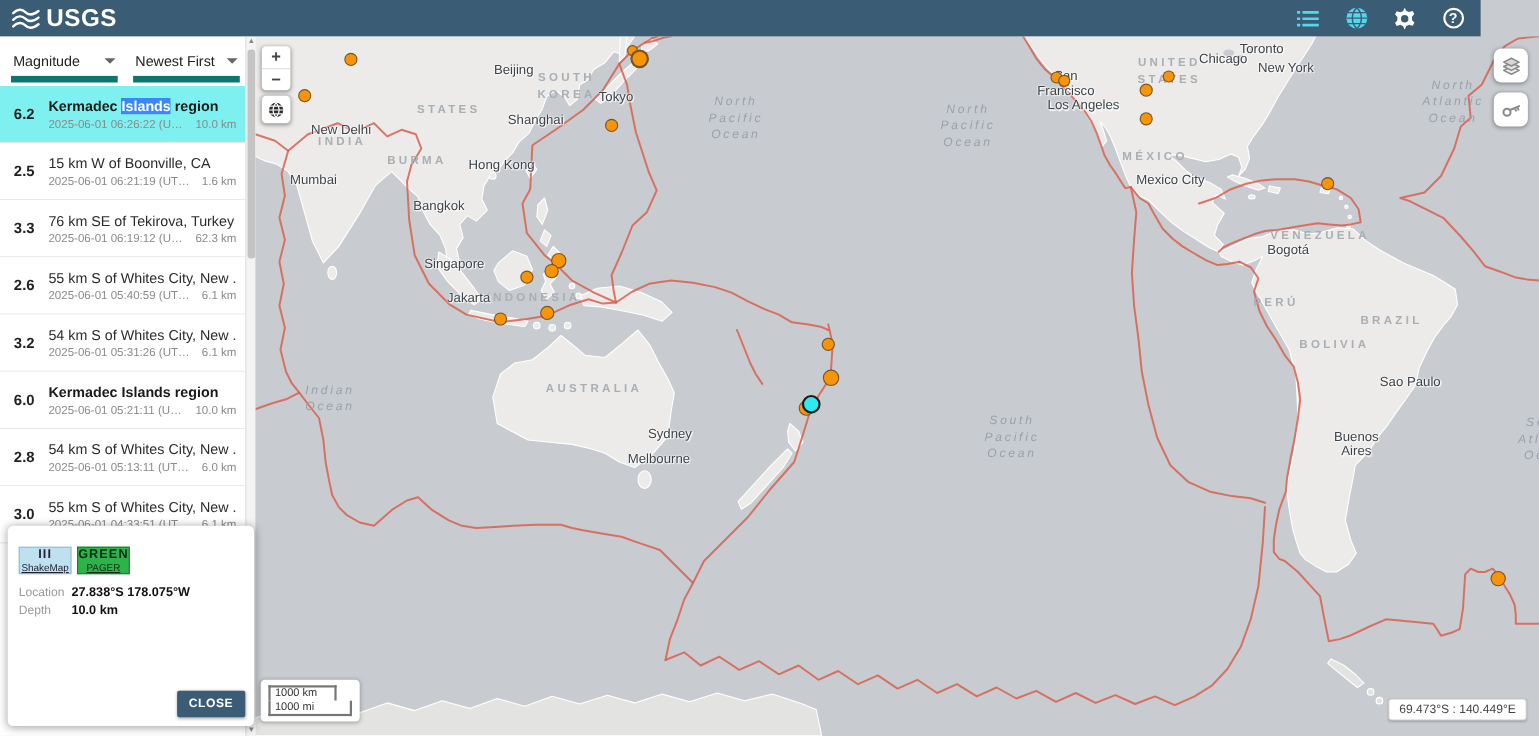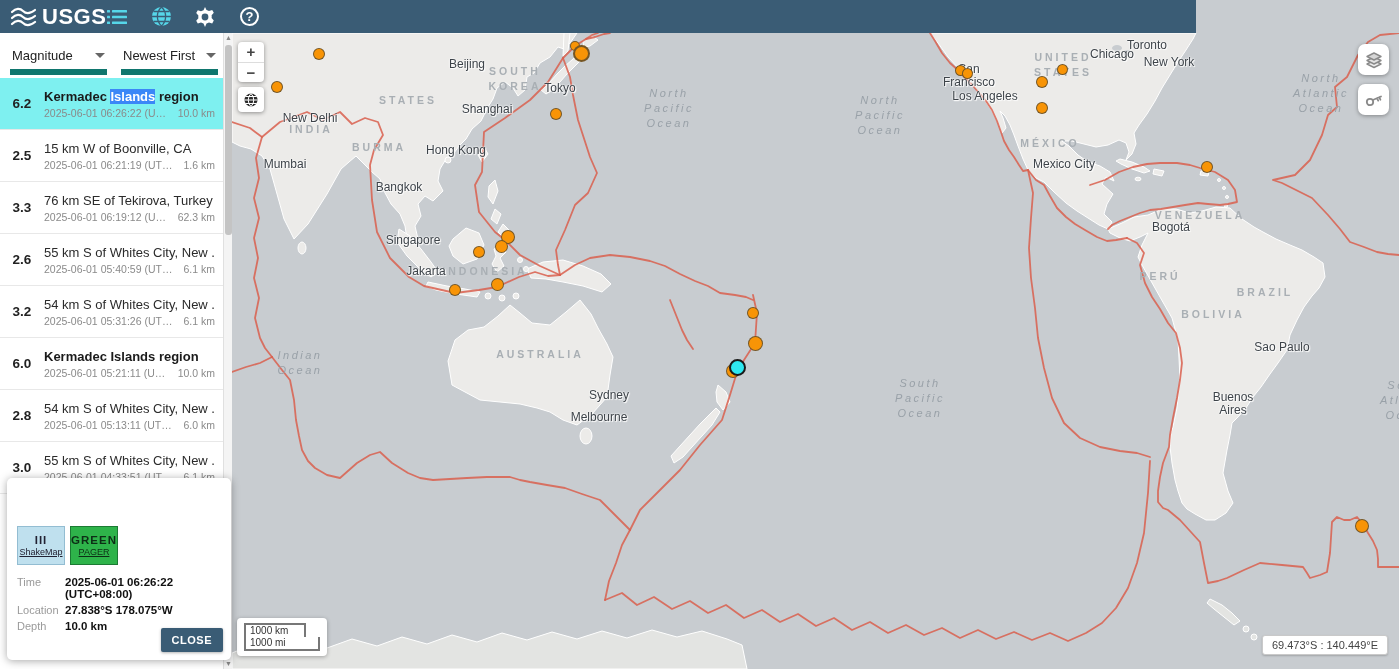--- a/index.html
+++ b/index.html
@@ -1,20 +1,20 @@
 <!DOCTYPE html>
 <html><head>
 <meta charset="utf-8">
 <style>
   * { margin:0; padding:0; box-sizing:border-box; }
   html,body { width:1399px; height:669px; overflow:hidden; font-family:"Liberation Sans", sans-serif; background:#c8ccd0; }
   #app { position:relative; width:1399px; height:669px; overflow:hidden; }
 
   
-  #header { position:absolute; left:0; top:0; width:1196px; height:33px; background:#3a5c75; display:flex; align-items:center; padding:0 14px 0 10px; z-index:60; }
+  #header { position:absolute; left:0; top:0; width:1346px; height:33px; background:#3a5c75; display:flex; align-items:center; justify-content:space-between; padding:0 14px 0 10px; z-index:60; }
   #logo { display:flex; align-items:center; gap:4px; color:#fff; }
   #logo .logo-text { font-size:22px; font-weight:bold; letter-spacing:.5px; font-family:"Liberation Sans",sans-serif; }
   #header-icons { display:flex; align-items:center; gap:22px; }
   .hicon { width:22px; height:22px; display:flex; align-items:center; justify-content:center; cursor:pointer; }
   .help-circle { width:19px; height:19px; border:2px solid #fff; border-radius:50%; color:#fff; font-size:13px; font-weight:bold; display:flex; align-items:center; justify-content:center; }
 
   
   #sidebar { position:absolute; left:0; top:33px; width:232px; height:636px; background:#fff; z-index:20; }
   #filters { display:flex; gap:14px; padding:9px 14px 0 10px; height:42px; }
   .select { flex:1; display:flex; align-items:center; justify-content:space-between; border-bottom:6px solid #0f766e; font-size:13px; color:#222; padding:4px 2px 5px 2px; cursor:pointer; }
@@ -33,21 +33,21 @@
 
   
   #sb-scroll { position:absolute; right:0; top:0; width:9px; height:100%; background:#f4f4f4; border-left:1px solid #e0e0e0; z-index:25; }
   #sb-scroll .arrow { position:absolute; left:0; width:9px; height:10px; font-size:7px; color:#888; text-align:center; line-height:10px; cursor:pointer; }
   #sb-scroll .thumb { position:absolute; left:1px; top:12px; width:7px; height:190px; background:#c4c4c4; border-radius:3px; cursor:pointer; }
 
   
   #popup { position:absolute; left:7px; top:478px; width:224px; height:182px; background:#fff; border-radius:5px; box-shadow:0 1px 8px rgba(0,0,0,.35); z-index:40; padding:10px 10px 8px 10px; }
   #popup .ptitle { font-family:"DejaVu Serif","Liberation Serif",serif; font-size:17px; font-weight:bold; color:#1c5a8a; text-decoration:underline; line-height:1.25; cursor:pointer; }
   #badges { display:flex; gap:5px; margin-top:9px; }
-  .badge { width:48px; height:39px; display:flex; flex-direction:column; align-items:center; justify-content:center; cursor:pointer;margin-top:29px; }
+  .badge { width:48px; height:25px; display:flex; flex-direction:column; align-items:center; justify-content:center; cursor:pointer; }
   .badge .v { font-size:11.5px; font-weight:bold; letter-spacing:1px; }
   .badge .l { font-size:9px; text-decoration:underline; margin-top:1px; }
   .badge.shakemap { background:#bfe0ee; border:1px solid #93bdd2; color:#223; }
   .badge.pager { background:#2eb34a; border:1px solid #1c7a33; color:#0d2e16; }
   #popup table { margin-top:9px; border-collapse:collapse; }
   #popup td { font-size:11px; padding:2px 0; vertical-align:top; }
   #popup td.lab { color:#9a9a9a; width:48px; }
   #popup td.val { color:#111; font-weight:600; font-size:11.5px; }
   #close-btn { position:absolute; right:8px; bottom:8px; background:#3a5c75; color:#fff; font-size:11px; font-weight:bold; border:none; border-radius:2px; padding:6px 11px; cursor:pointer; box-shadow:0 1px 3px rgba(0,0,0,.3); letter-spacing:.5px;margin-top:37px; }
 
@@ -417,24 +417,20 @@
         <span class="v">III</span>
         <span class="l">ShakeMap</span>
       </div>
       <div class="badge pager">
         <span class="v">GREEN</span>
         <span class="l">PAGER</span>
       </div>
     </div>
     <table>
       <tbody>
-          <tr>
-            <td class="lab">Time</td>
-            <td class="val">2025-06-01 06:26:22 (UTC+08:00)</td>
-          </tr>
       <tr>
             <td class="lab">Location</td>
             <td class="val">27.838°S 178.075°W</td>
           </tr>
       <tr>
             <td class="lab">Depth</td>
             <td class="val">10.0 km</td>
           </tr>
     </tbody>
       </table>

